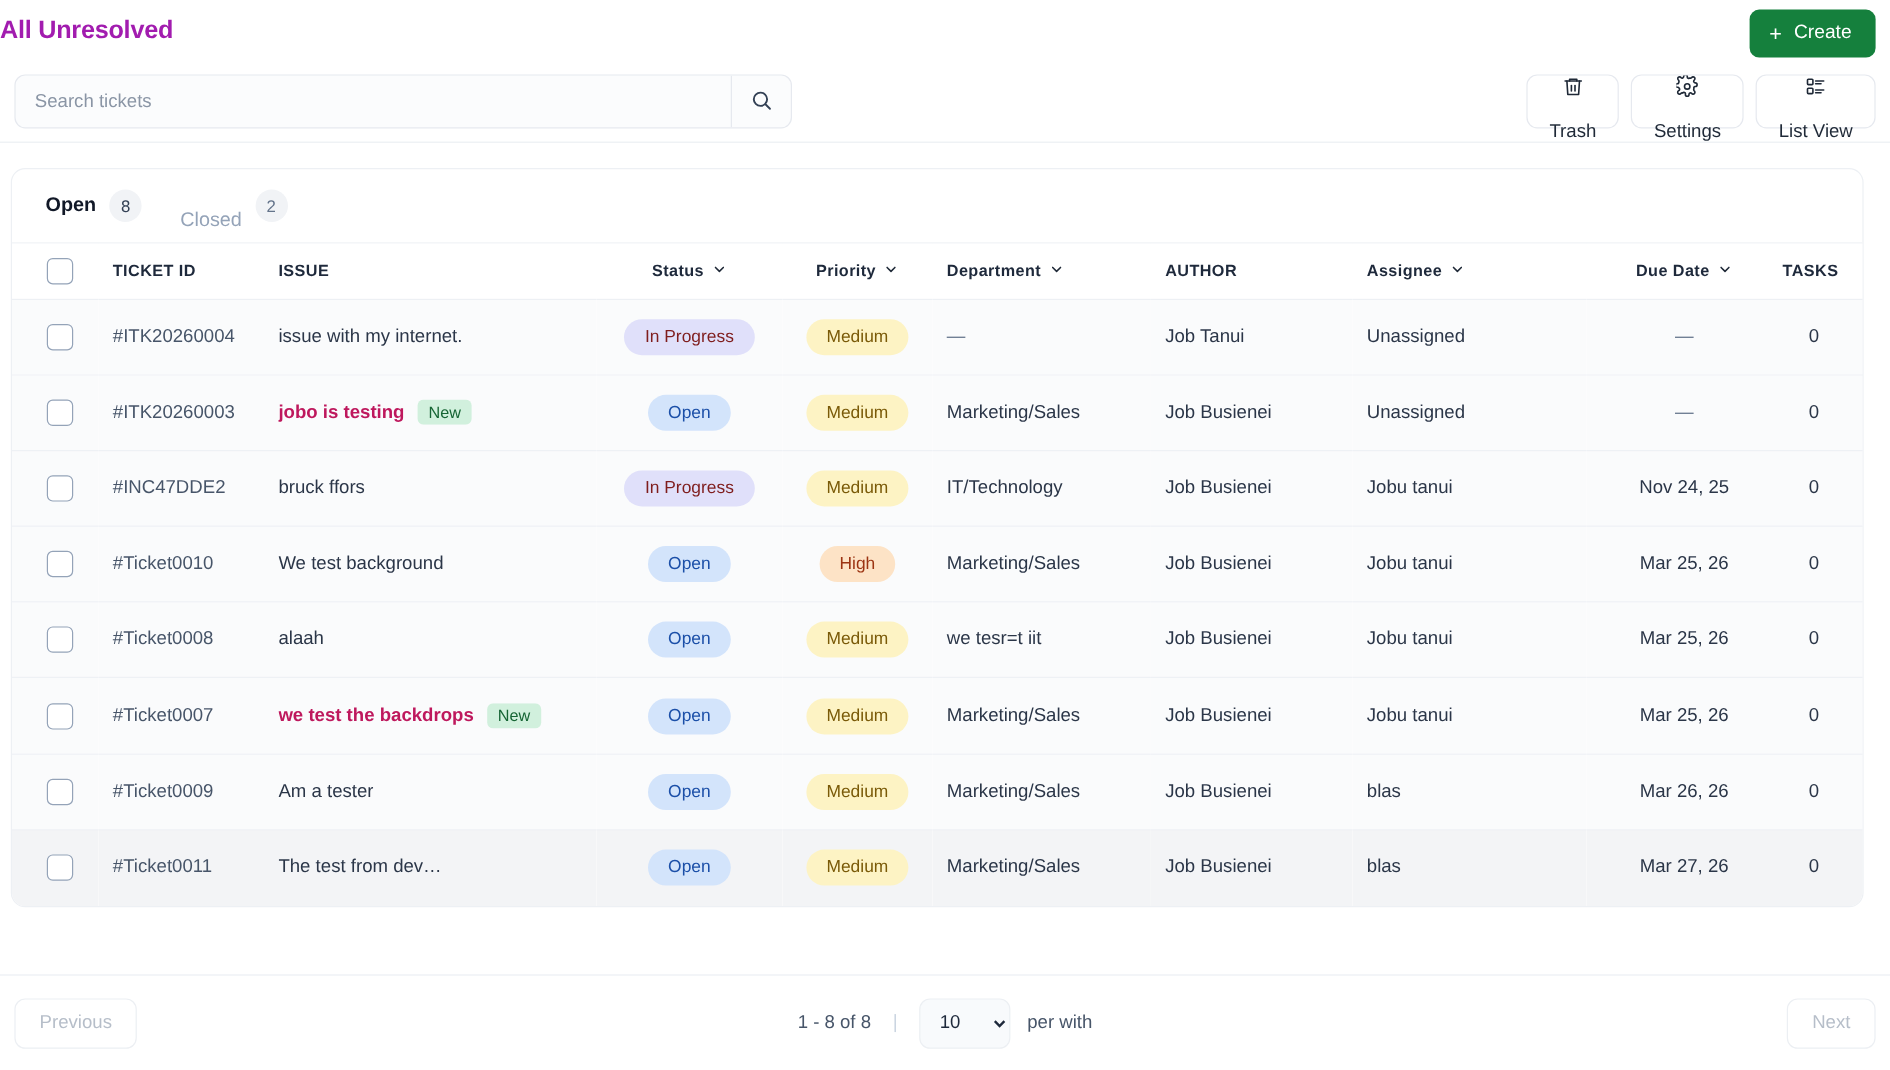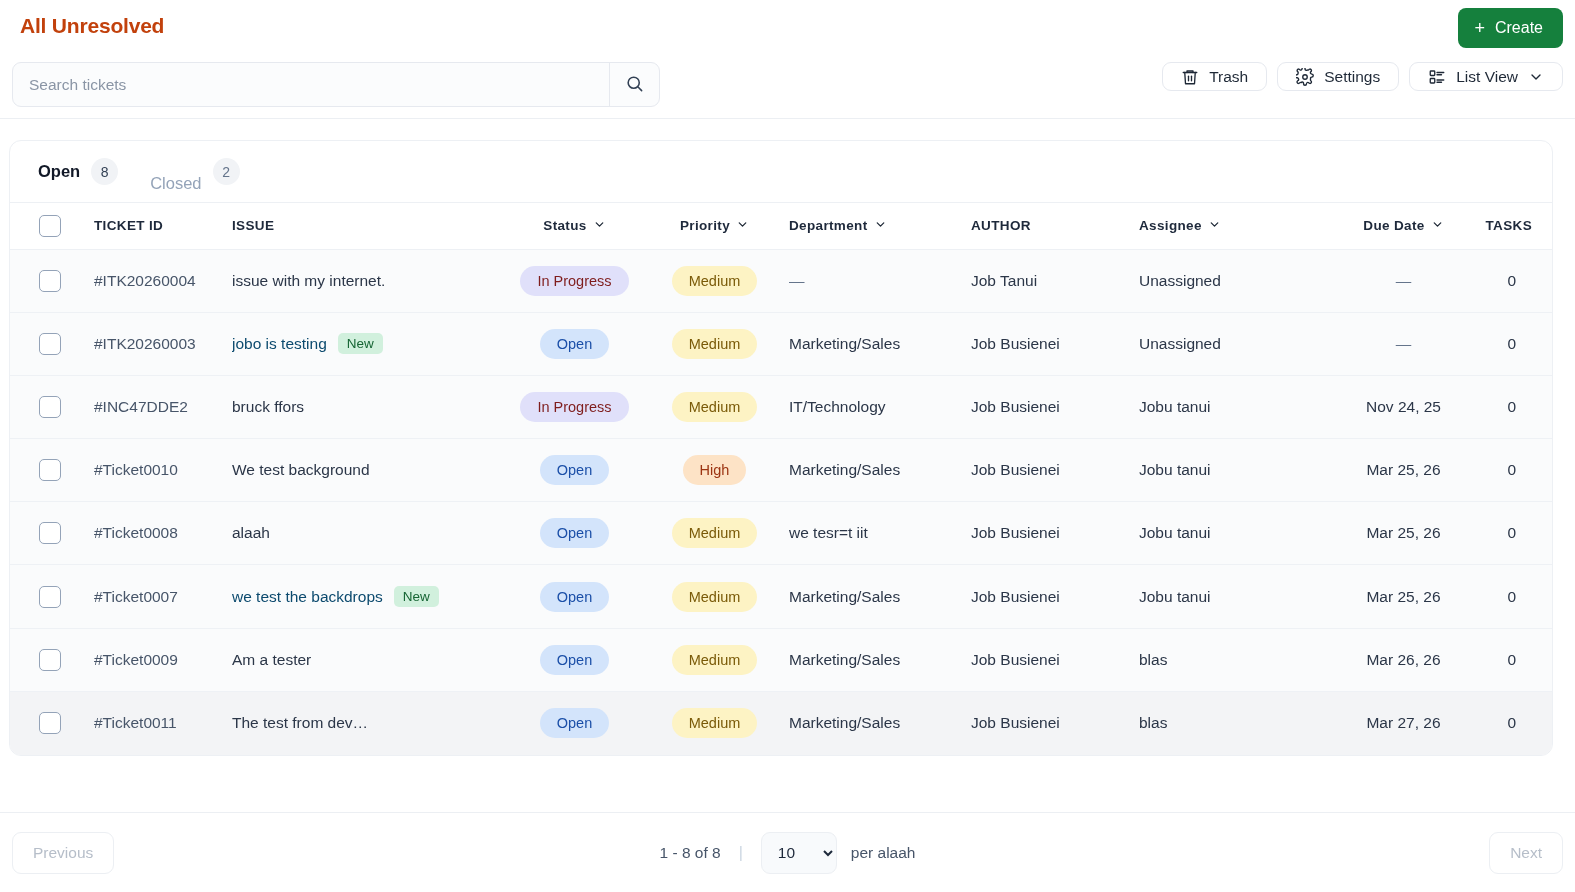--- a/index.html
+++ b/index.html
@@ -13,26 +13,26 @@
   }
 
   
   .topbar {
     position: relative;
     height: 118px;
     padding: 0 24px;
   }
   .page-title {
     position: absolute;
-    left: 20px;
+    left: 0;
     top: 14px;
     font-size: 21px;
     font-weight: bold;
     letter-spacing: -0.2px;
-    color: #c2410c;
+    color: #a21caf;
   }
   .create-btn {
     position: absolute;
     right: 12px;
     top: 8px;
     height: 40px;
     padding: 0 20px 0 16px;
     background: #15803d;
     color: #ffffff;
     border: none;
@@ -83,33 +83,34 @@
   }
 
   .tool-group {
     position: absolute;
     right: 12px;
     top: 62px;
     display: flex;
     gap: 10px;
   }
   .tool-btn {
-    height: 29px;
+    height: 45px;
     padding: 0 18px;
     border: 1px solid #e6e9ef;
     border-radius: 9px;
     background: #ffffff;
     font-size: 15.5px;
     font-family: inherit;
     color: #1f2937;
     display: flex;
     align-items: center;
-    gap: 10px;
+    gap: 20px;
     cursor: pointer;
     white-space: nowrap;
+    flex-direction: column;
   }
   .tool-btn svg { display: block; }
   .topbar-sep {
     position: absolute;
     left: 0; right: 0; top: 118px;
     height: 1px;
     background: #eceff3;
   }
 
   
@@ -205,21 +206,21 @@
   }
   .ticket-id { color: #475569; padding-left: 12px; font-size: 15.5px; }
   .issue-cell {
     display: flex;
     align-items: center;
     gap: 11px;
     padding-left: 12px;
     overflow: hidden;
   }
   .issue-text { overflow: hidden; text-overflow: ellipsis; }
-  .issue-text.bold { font-weight: normal; color: #0c4a6e; }
+  .issue-text.bold { font-weight: bold; color: #be185d; }
   .new-badge {
     background: #d1f0dd;
     color: #166534;
     font-size: 13.5px;
     padding: 3px 9px;
     border-radius: 5px;
     flex: 0 0 auto;
   }
   .badge {
     display: inline-flex;
@@ -772,16 +773,16 @@
 </div>
 
 <div class="footer-sep"></div>
 <div class="footer">
   <button class="pg-btn pg-prev">Previous</button>
 
   <span class="pg-range">1 - 8  of 8</span>
   <span class="pg-divider">|</span>
 
   <select class="per-page-select" id="per-page-select"><option value="10">10</option><option value="25">25</option><option value="50">50</option><option value="100">100</option></select>
-  <span class="per-page-label">per alaah</span>
+  <span class="per-page-label">per with</span>
 
   <button class="pg-btn pg-next">Next</button>
 </div>
 
 </body></html>

